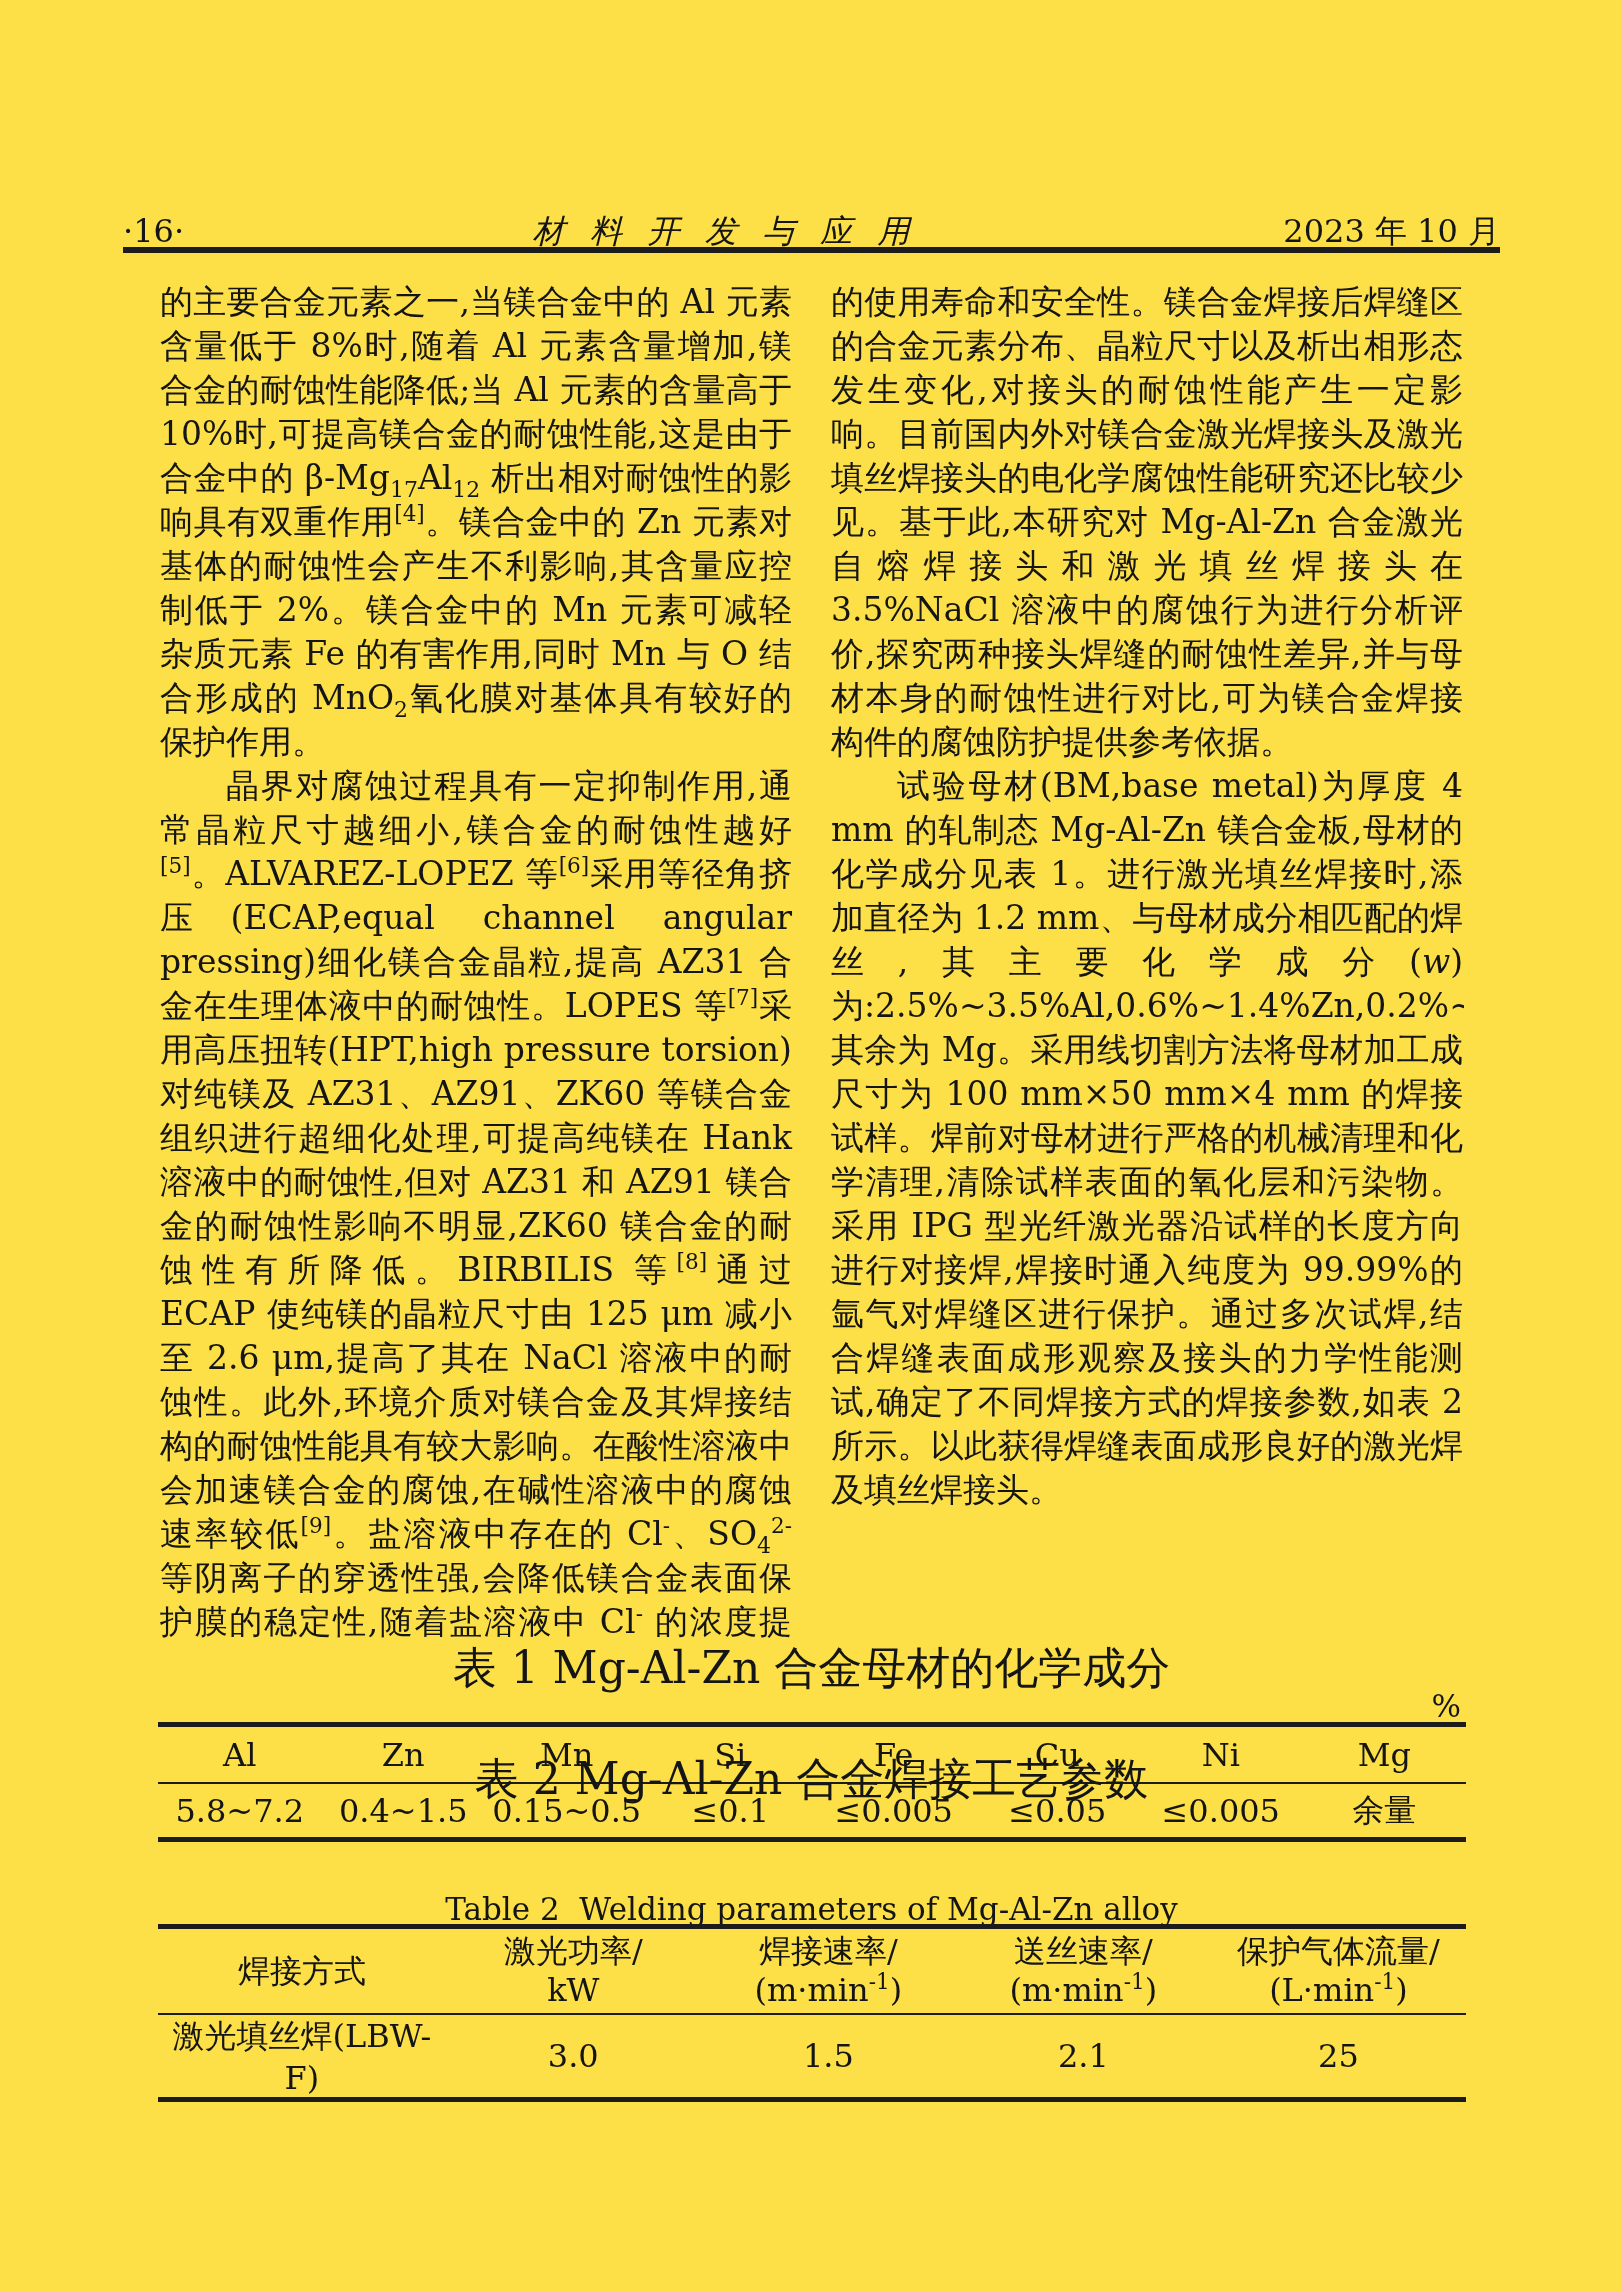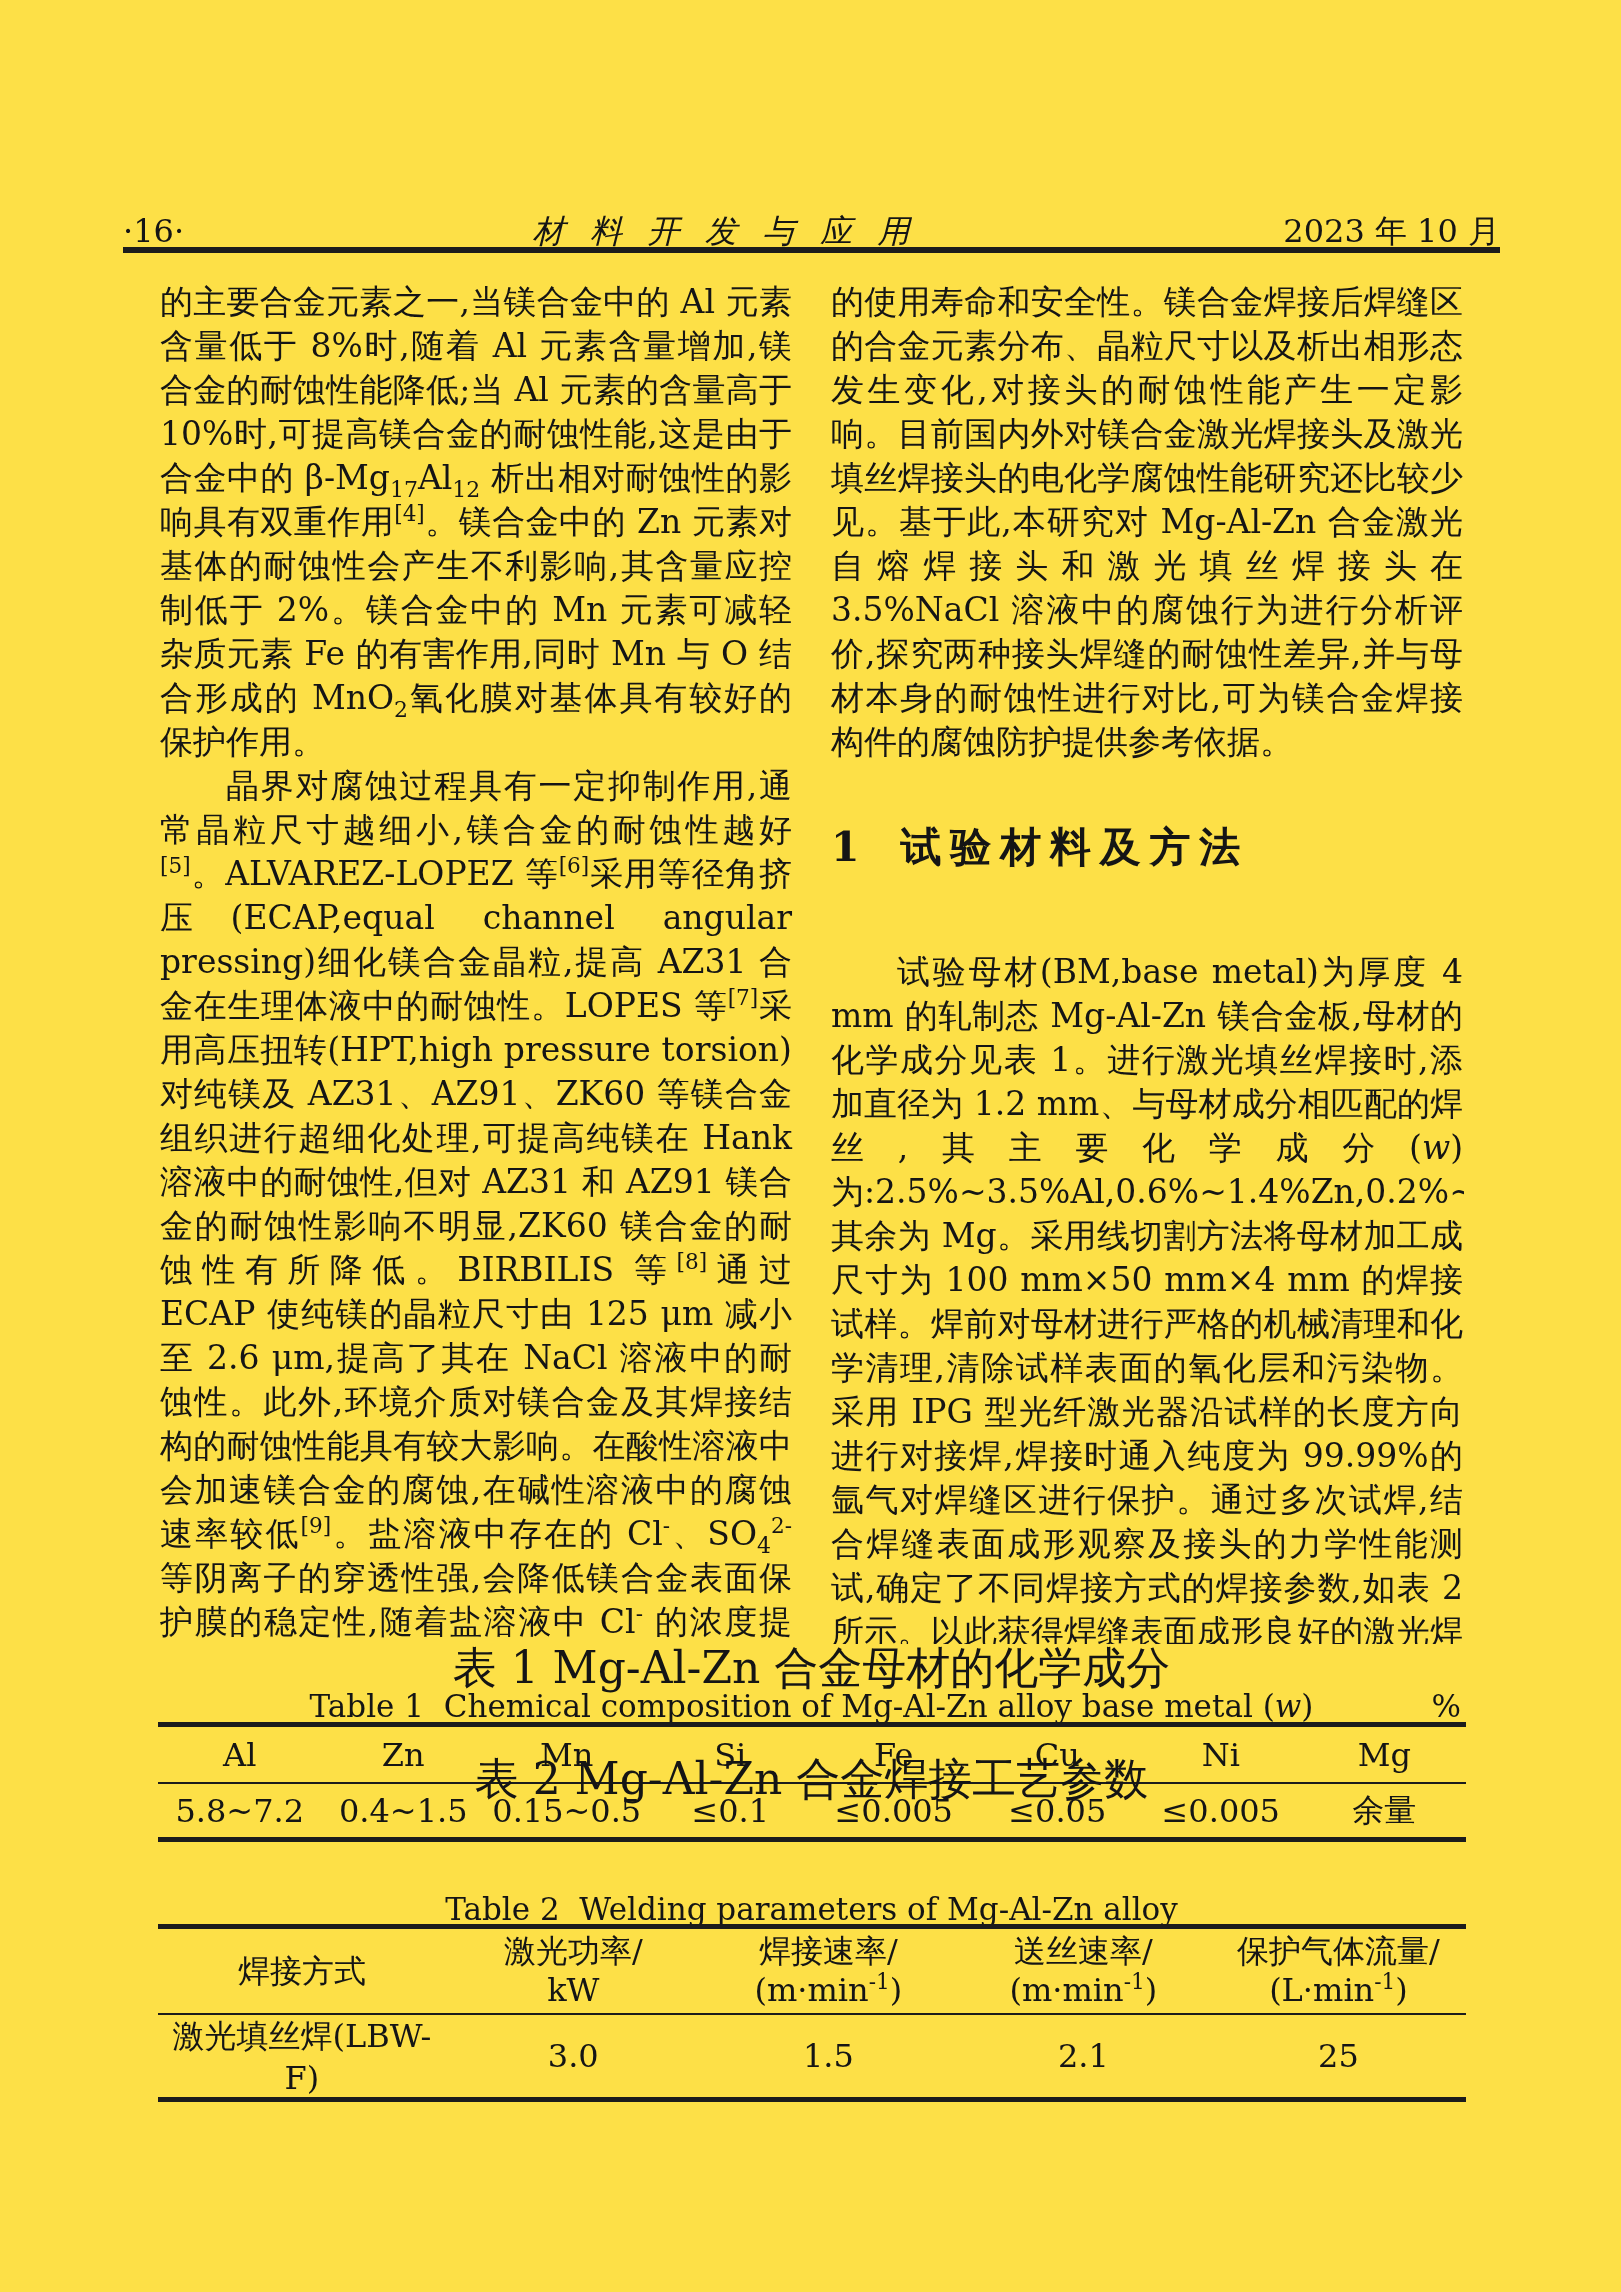--- a/index.html
+++ b/index.html
@@ -77,30 +77,26 @@
   <div class="head-rule"></div>
 
   <div class="columns">
     <div class="col">
       <p>的主要合金元素之一,当镁合金中的 Al 元素含量低于 8%时,随着 Al 元素含量增加,镁合金的耐蚀性能降低;当 Al 元素的含量高于 10%时,可提高镁合金的耐蚀性能,这是由于合金中的 β-Mg<sub>17</sub>Al<sub>12</sub> 析出相对耐蚀性的影响具有双重作用<sup>[4]</sup>。镁合金中的 Zn 元素对基体的耐蚀性会产生不利影响,其含量应控制低于 2%。镁合金中的 Mn 元素可减轻杂质元素 Fe 的有害作用,同时 Mn 与 O 结合形成的 MnO<sub>2</sub>氧化膜对基体具有较好的保护作用。</p>
       <p class="indent">晶界对腐蚀过程具有一定抑制作用,通常晶粒尺寸越细小,镁合金的耐蚀性越好<sup>[5]</sup>。ALVAREZ-LOPEZ 等<sup>[6]</sup>采用等径角挤压(ECAP,equal channel angular pressing)细化镁合金晶粒,提高 AZ31 合金在生理体液中的耐蚀性。LOPES 等<sup>[7]</sup>采用高压扭转(HPT,high pressure torsion)对纯镁及 AZ31、AZ91、ZK60 等镁合金组织进行超细化处理,可提高纯镁在 Hank 溶液中的耐蚀性,但对 AZ31 和 AZ91 镁合金的耐蚀性影响不明显,ZK60 镁合金的耐蚀性有所降低。BIRBILIS 等<sup>[8]</sup>通过 ECAP 使纯镁的晶粒尺寸由 125 μm 减小至 2.6 μm,提高了其在 NaCl 溶液中的耐蚀性。此外,环境介质对镁合金及其焊接结构的耐蚀性能具有较大影响。在酸性溶液中会加速镁合金的腐蚀,在碱性溶液中的腐蚀速率较低<sup>[9]</sup>。盐溶液中存在的 Cl<sup>-</sup>、SO<sub>4</sub><sup>2-</sup> 等阴离子的穿透性强,会降低镁合金表面保护膜的稳定性,随着盐溶液中 Cl<sup>-</sup> 的浓度提高,将加快镁基体的腐蚀。</p>
 
     </div>
     <div class="col">
       <p>的使用寿命和安全性。镁合金焊接后焊缝区的合金元素分布、晶粒尺寸以及析出相形态发生变化,对接头的耐蚀性能产生一定影响。目前国内外对镁合金激光焊接头及激光填丝焊接头的电化学腐蚀性能研究还比较少见。基于此,本研究对 Mg-Al-Zn 合金激光自熔焊接头和激光填丝焊接头在 3.5%NaCl 溶液中的腐蚀行为进行分析评价,探究两种接头焊缝的耐蚀性差异,并与母材本身的耐蚀性进行对比,可为镁合金焊接构件的腐蚀防护提供参考依据。</p>
-      <h2 class="section-heading">
-        <span class="sec-no">1</span><span class="sec-title">试验材料及方法</span>
-      </h2>
       <p class="indent">试验母材(BM,base metal)为厚度 4 mm 的轧制态 Mg-Al-Zn 镁合金板,母材的化学成分见表 1。进行激光填丝焊接时,添加直径为 1.2 mm、与母材成分相匹配的焊丝,其主要化学成分(<i>w</i>)为:2.5%~3.5%Al,0.6%~1.4%Zn,0.2%~1.0%Mn,Si≤0.08%,Fe≤0.003%,Cu≤0.01%,Ni≤0.001%,Ca≤0.04%,其余为 Mg。采用线切割方法将母材加工成尺寸为 100 mm×50 mm×4 mm 的焊接试样。焊前对母材进行严格的机械清理和化学清理,清除试样表面的氧化层和污染物。采用 IPG 型光纤激光器沿试样的长度方向进行对接焊,焊接时通入纯度为 99.99%的氩气对焊缝区进行保护。通过多次试焊,结合焊缝表面成形观察及接头的力学性能测试,确定了不同焊接方式的焊接参数,如表 2 所示。以此获得焊缝表面成形良好的激光焊及填丝焊接头。</p>
     </div>
   </div>
 
   <div class="cap cap-zh" style="top:1649px;">表 1  Mg-Al-Zn 合金母材的化学成分</div>
   <div class="cap cap-en" style="top:1689px;">
-    <span>Table 1&nbsp;&nbsp;Chemical composition of Mg-Al-Zn alloy base metal (<i>w</i>)</span>
     <span class="unit-pct">%</span>
   </div>
 
   <table class="paper-table" id="table1">
     <thead>
       <tr>
         <th>Al</th>
         <th>Zn</th>
         <th>Mn</th>
         <th>Si</th>

